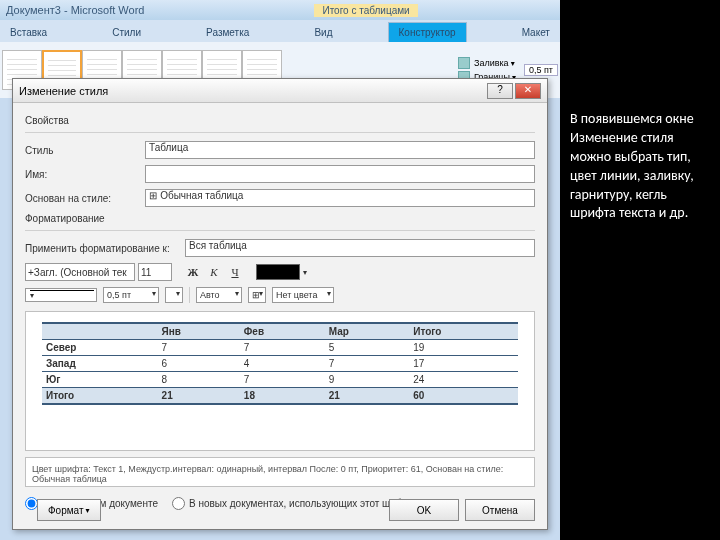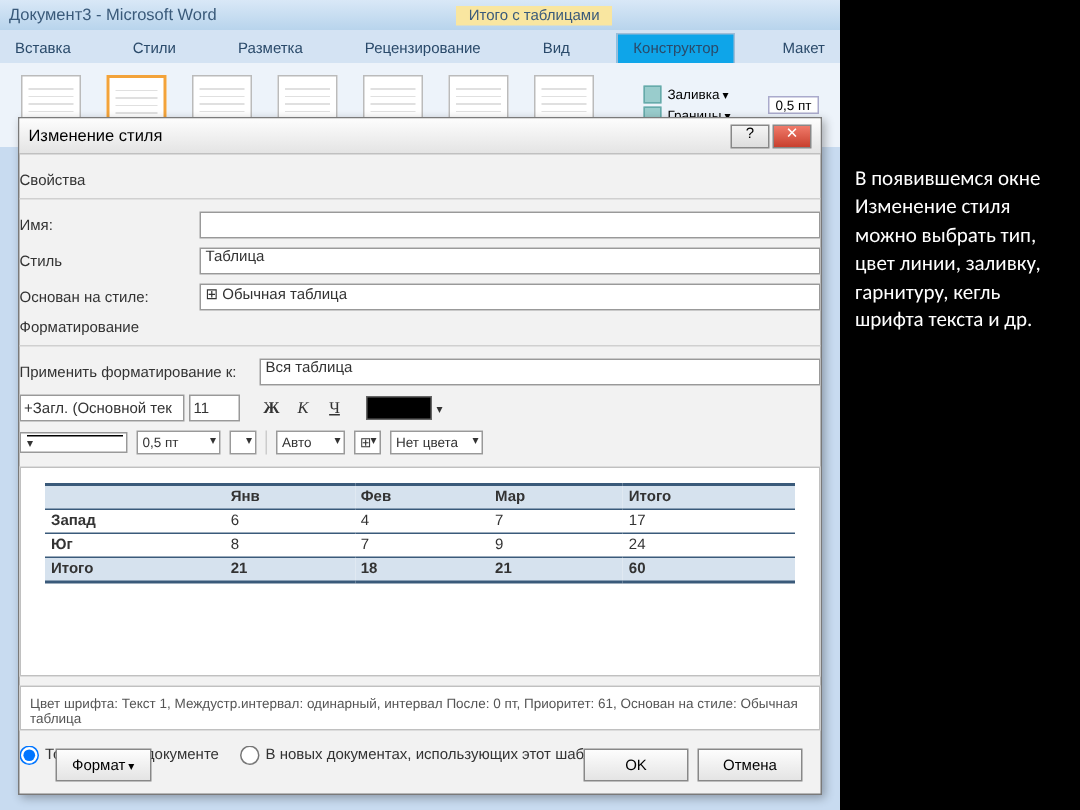--- a/index.html
+++ b/index.html
@@ -1,39 +1,39 @@
 <!DOCTYPE html>
 <html><head>
 <meta charset="utf-8">
 <style>
   * { box-sizing: border-box; margin: 0; padding: 0; font-family: Tahoma, Arial, sans-serif; }
   body { width: 720px; height: 540px; background: #000; overflow: hidden; position: relative; }
   .word-window { position: absolute; left: 0; top: 0; width: 560px; height: 540px; background: #c8dbf0; }
-  .titlebar { height: 20px; background: linear-gradient(#d9e8f7,#b8d4ec); display: flex; align-items: center; font-size: 11px; color: #3a5a7a; padding: 0 6px; gap: 0; }
+  .titlebar { height: 20px; background: linear-gradient(#d9e8f7,#b8d4ec); display: flex; align-items: center; font-size: 11px; color: #3a5a7a; padding: 0 6px; gap: 10px; }
   .titlebar .ctx { margin-left: 160px; background: #f9e6a0; padding: 1px 8px; font-size: 10px; }
   .tabs { height: 22px; background: #d4e3f3; display: flex; align-items: flex-end; font-size: 10px; justify-content: space-between; }
   .tabs span { padding: 4px 10px; color: #2a4a6a; }
   .tabs .active { background: #0ea5e9; border: 1px solid #a0bcd6; border-bottom: none; }
-  .ribbon { height: 56px; background: #edf3fa; display: flex; align-items: center; padding: 4px 14px; gap: 17px; }
+  .ribbon { height: 56px; background: #edf3fa; display: flex; align-items: center; padding: 4px 2px; gap: 0; }
   .style-thumb { width: 40px; height: 40px; background: #fff; border: 1px solid #bbb; display: inline-block; position: relative; }
   .style-thumb.sel { border: 2px solid #f3a33a; }
   .style-thumb::before { content: ""; position: absolute; inset: 4px; background: repeating-linear-gradient(#fff,#fff 4px,#e0e0e0 4px,#e0e0e0 5px); }
   .ribbon-right { margin-left: auto; font-size: 9px; display: flex; flex-direction: column; gap: 2px; }
   .ribbon-right div { display: flex; align-items: center; gap: 4px; }
   .ribbon-right .icon { width: 12px; height: 12px; background: #9cc; border: 1px solid #6aa; }
   .arrow-down::after { content: "▾"; font-size: 8px; margin-left: 2px; }
   .ptbox { border: 1px solid #aac; background: #fff; padding: 0 4px; font-size: 9px; }
 
   .dialog { position: absolute; left: 12px; top: 78px; width: 536px; height: 452px; background: #f2f2f2; border: 1px solid #7a7a7a; box-shadow: 2px 2px 6px rgba(0,0,0,.3); }
   .dlg-titlebar { height: 24px; background: linear-gradient(#fdfdfd,#e4e4e4); border-bottom: 1px solid #c0c0c0; display: flex; align-items: center; padding: 0 6px; font-size: 11px; gap: 20px; }
   .dlg-titlebar .winbtns { margin-left: auto; display: flex; gap: 2px; }
   .winbtn { width: 26px; height: 16px; border: 1px solid #888; background: linear-gradient(#f5f5f5,#ddd); font-size: 10px; text-align: center; line-height: 12px; }
   .winbtn.close { background: linear-gradient(#f07a6a,#c8402e); color: #fff; }
 
-  .dlg-body { padding: 8px 0; font-size: 10px; color: #333; }
+  .dlg-body { padding: 8px 12px; font-size: 10px; color: #333; }
   .section-label { font-size: 10px; margin: 4px 0 6px 0; }
   .hr { border-top: 1px solid #d0d0d0; margin: 2px 0 8px 0; }
   .form-row { display: flex; align-items: center; margin-bottom: 6px; }
   .form-row label { width: 120px; font-size: 10px; }
   .form-row .field { flex: 1; }
   input[type=text], select, .combo { width: 100%; height: 18px; border: 1px solid #999; background: #fff; font-size: 10px; padding: 0 3px; }
   .highlighted { background: #2d6bb8; color: #fff; border: 1px solid #2d6bb8; }
   .toolbar { display: flex; align-items: center; gap: 3px; margin: 6px 0; }
   .tb-select { height: 18px; border: 1px solid #999; background: #fff; font-size: 10px; padding: 0 2px; display: flex; align-items: center; }
   .tb-btn { width: 18px; height: 18px; border: 1px solid transparent; display: flex; align-items: center; justify-content: center; font-size: 11px; font-family: "Times New Roman", serif; }
@@ -67,21 +67,20 @@
 
 <div class="word-window">
   <div class="titlebar">
     <span>Документ3 - Microsoft Word</span>
     <span class="ctx">Итого с таблицами</span>
   </div>
   <div class="tabs">
     <span>Вставка</span>
     <span>Стили</span>
     <span>Разметка</span>
-    <span>Рецензирование</span>
     <span>Вид</span>
     <span class="active">Конструктор</span>
     <span>Макет</span>
   </div>
   <div class="ribbon">
     <div class="style-thumb"></div>
     <div class="style-thumb sel"></div>
     <div class="style-thumb"></div>
     <div class="style-thumb"></div>
     <div class="style-thumb"></div>
@@ -108,28 +107,28 @@
     <span>Изменение стиля</span>
     <div class="winbtns">
       <div class="winbtn">?</div>
       <div class="winbtn close">✕</div>
     </div>
   </div>
   <div class="dlg-body">
     <div class="section-label">Свойства</div>
     <div class="hr"></div>
     <div class="form-row">
-      <label>Имя:</label>
-      <div class="field"><input type="text" class="highlighted" value="Светлая заливка" style=""></div>
-    </div>
-    <div class="form-row">
       <label>Стиль</label>
       <div class="field">
           <div class="combo">Таблица</div>
         </div>
+    </div>
+    <div class="form-row">
+      <label>Имя:</label>
+      <div class="field"><input type="text" class="highlighted" value="Светлая заливка" style=""></div>
     </div>
     <div class="form-row">
       <label>Основан на стиле:</label>
       <div class="field">
           <div class="combo">⊞ Обычная таблица</div>
         </div>
     </div>
     <div class="section-label">Форматирование</div>
     <div class="hr"></div>
     <div class="form-row">
@@ -165,20 +164,27 @@
             <tr>
           <th></th>
           <th>Янв</th>
           <th>Фев</th>
           <th>Мар</th>
           <th>Итого</th>
         </tr>
           </thead>
         <tbody>
           <tr>
+              <td>Север</td>
+              <td>7</td>
+              <td>7</td>
+              <td>5</td>
+              <td>19</td>
+            </tr>
+          <tr>
               <td>Запад</td>
               <td>6</td>
               <td>4</td>
               <td>7</td>
               <td>17</td>
             </tr>
           <tr>
               <td>Юг</td>
               <td>8</td>
               <td>7</td>

